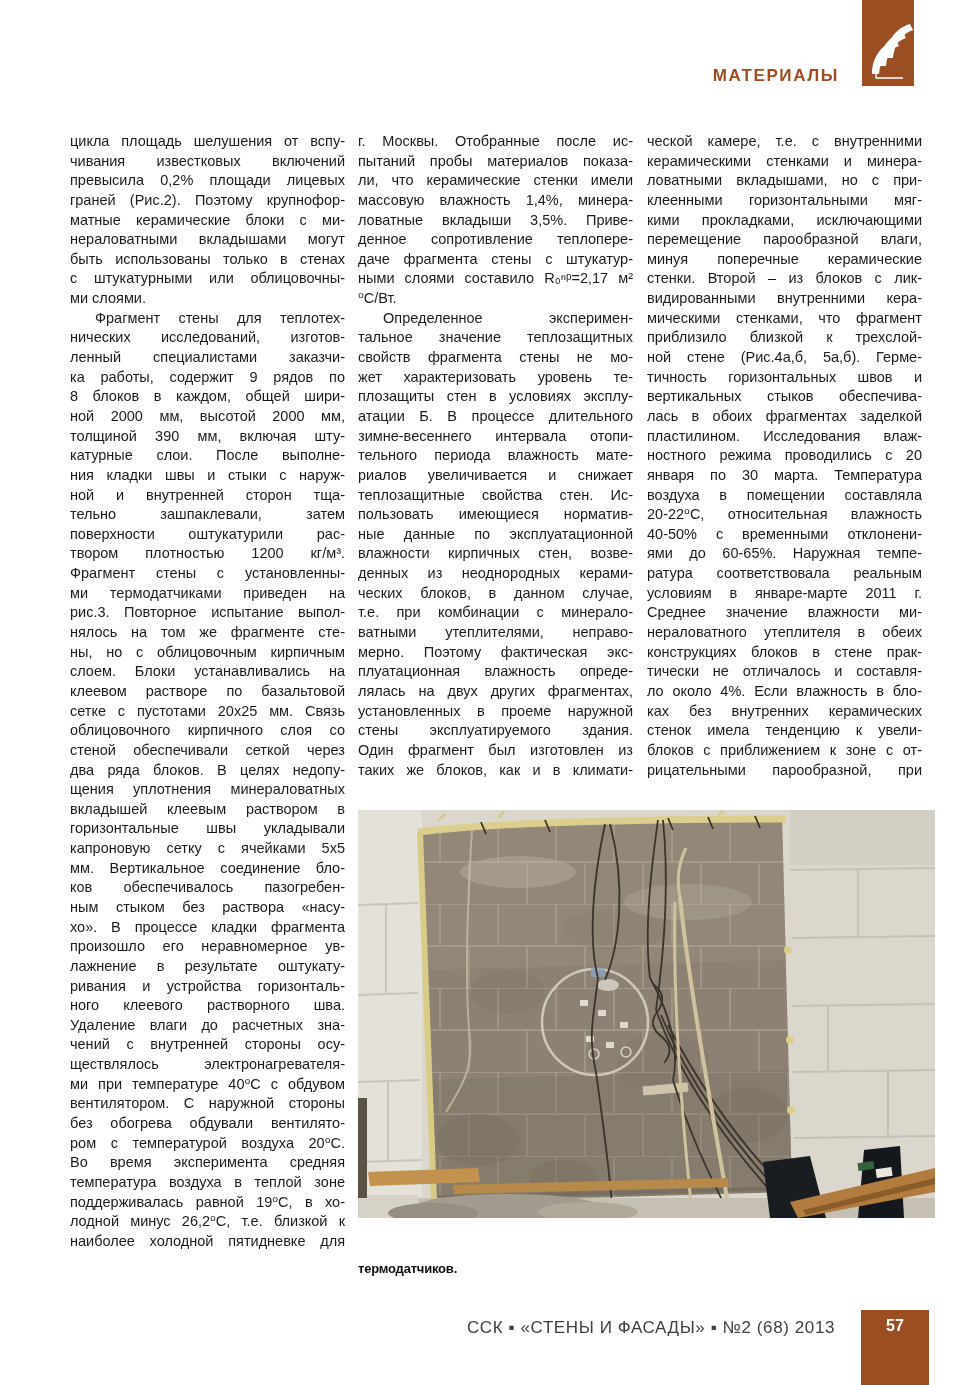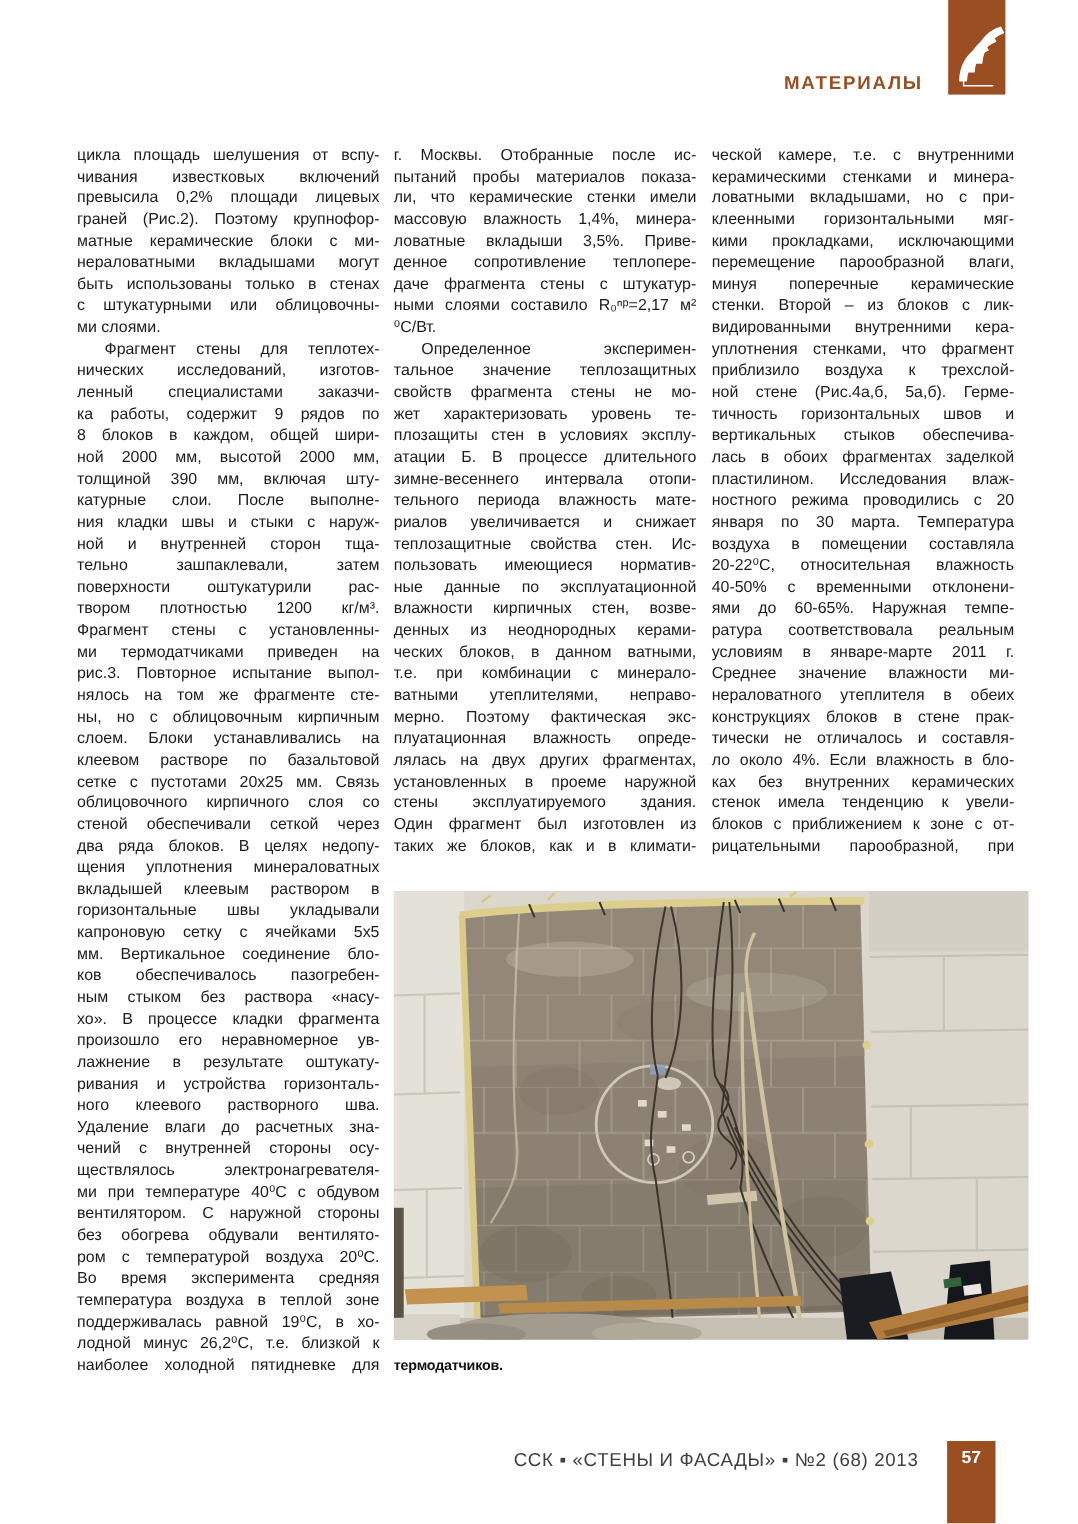--- a/index.html
+++ b/index.html
@@ -30,27 +30,27 @@
     position:absolute; left:358px; top:810px; width:577px; height:408px;
     background:#dbd7cd; overflow:hidden;
   }
   .photo svg { display:block; width:577px; height:408px; }
   .caption {
     position:absolute; left:358px; top:1231px; width:577px;
     font-size:13px; font-weight:bold; letter-spacing:-0.2px;
     line-height:19.5px; color:#101010;
   }
   .cap-line { text-align:justify; text-align-last:justify; }
-  .cap-line.pend { text-align-last:left; }
+  .cap-line.pend { text-align-last:left;margin-top:28px; }
   .footer-line {
     position:absolute; top:1318px; right:145px;
     font-size:17px; letter-spacing:0.6px; color:#404040;
   }
   .pageno-box {
-    position:absolute; left:861px; top:1310px; width:44px; height:75px;
+    position:absolute; left:861px; top:1310px; width:68px; height:75px;
     background:var(--accent); text-align:center; padding-top:7px;
   }
   .pageno-box span { color:#fff; font-weight:bold; font-size:16px; }
 </style>
 </head>
 <body>
 
 <div class="section-label">МАТЕРИАЛЫ</div>
 
 <div class="logo-box">
@@ -140,43 +140,43 @@
     <div class="line">плозащиты стен в условиях эксплу-</div>
     <div class="line">атации Б. В процессе длительного</div>
     <div class="line">зимне-весеннего интервала отопи-</div>
     <div class="line">тельного периода влажность мате-</div>
     <div class="line">риалов увеличивается и снижает</div>
     <div class="line">теплозащитные свойства стен. Ис-</div>
     <div class="line">пользовать имеющиеся норматив-</div>
     <div class="line">ные данные по эксплуатационной</div>
     <div class="line">влажности кирпичных стен, возве-</div>
     <div class="line">денных из неоднородных керами-</div>
-    <div class="line">ческих блоков, в данном ватными,</div>
+    <div class="line">ческих блоков, в данном случае,</div>
     <div class="line">т.е. при комбинации с минерало-</div>
     <div class="line">ватными утеплителями, неправо-</div>
     <div class="line">мерно. Поэтому фактическая экс-</div>
     <div class="line">плуатационная влажность опреде-</div>
     <div class="line">лялась на двух других фрагментах,</div>
     <div class="line">установленных в проеме наружной</div>
     <div class="line">стены эксплуатируемого здания.</div>
     <div class="line">Один фрагмент был изготовлен из</div>
     <div class="line">таких же блоков, как и в климати-</div>
   </div>
 <div class="col c3">
     <div class="line">ческой камере, т.е. с внутренними</div>
     <div class="line">керамическими стенками и минера-</div>
     <div class="line">ловатными вкладышами, но с при-</div>
     <div class="line">клеенными горизонтальными мяг-</div>
     <div class="line">кими прокладками, исключающими</div>
     <div class="line">перемещение парообразной влаги,</div>
     <div class="line">минуя поперечные керамические</div>
     <div class="line">стенки. Второй – из блоков с лик-</div>
     <div class="line">видированными внутренними кера-</div>
-    <div class="line">уплотнения стенками, что фрагмент</div>
-    <div class="line">приблизило воздуха к трехслой-</div>
+    <div class="line">мическими стенками, что фрагмент</div>
+    <div class="line">приблизило близкой к трехслой-</div>
     <div class="line">ной стене (Рис.4а,б, 5а,б). Герме-</div>
     <div class="line">тичность горизонтальных швов и</div>
     <div class="line">вертикальных стыков обеспечива-</div>
     <div class="line">лась в обоих фрагментах заделкой</div>
     <div class="line">пластилином. Исследования влаж-</div>
     <div class="line">ностного режима проводились с 20</div>
     <div class="line">января по 30 марта. Температура</div>
     <div class="line">воздуха в помещении составляла</div>
     <div class="line">20-22⁰С, относительная влажность</div>
     <div class="line">40-50% с временными отклонени-</div>

